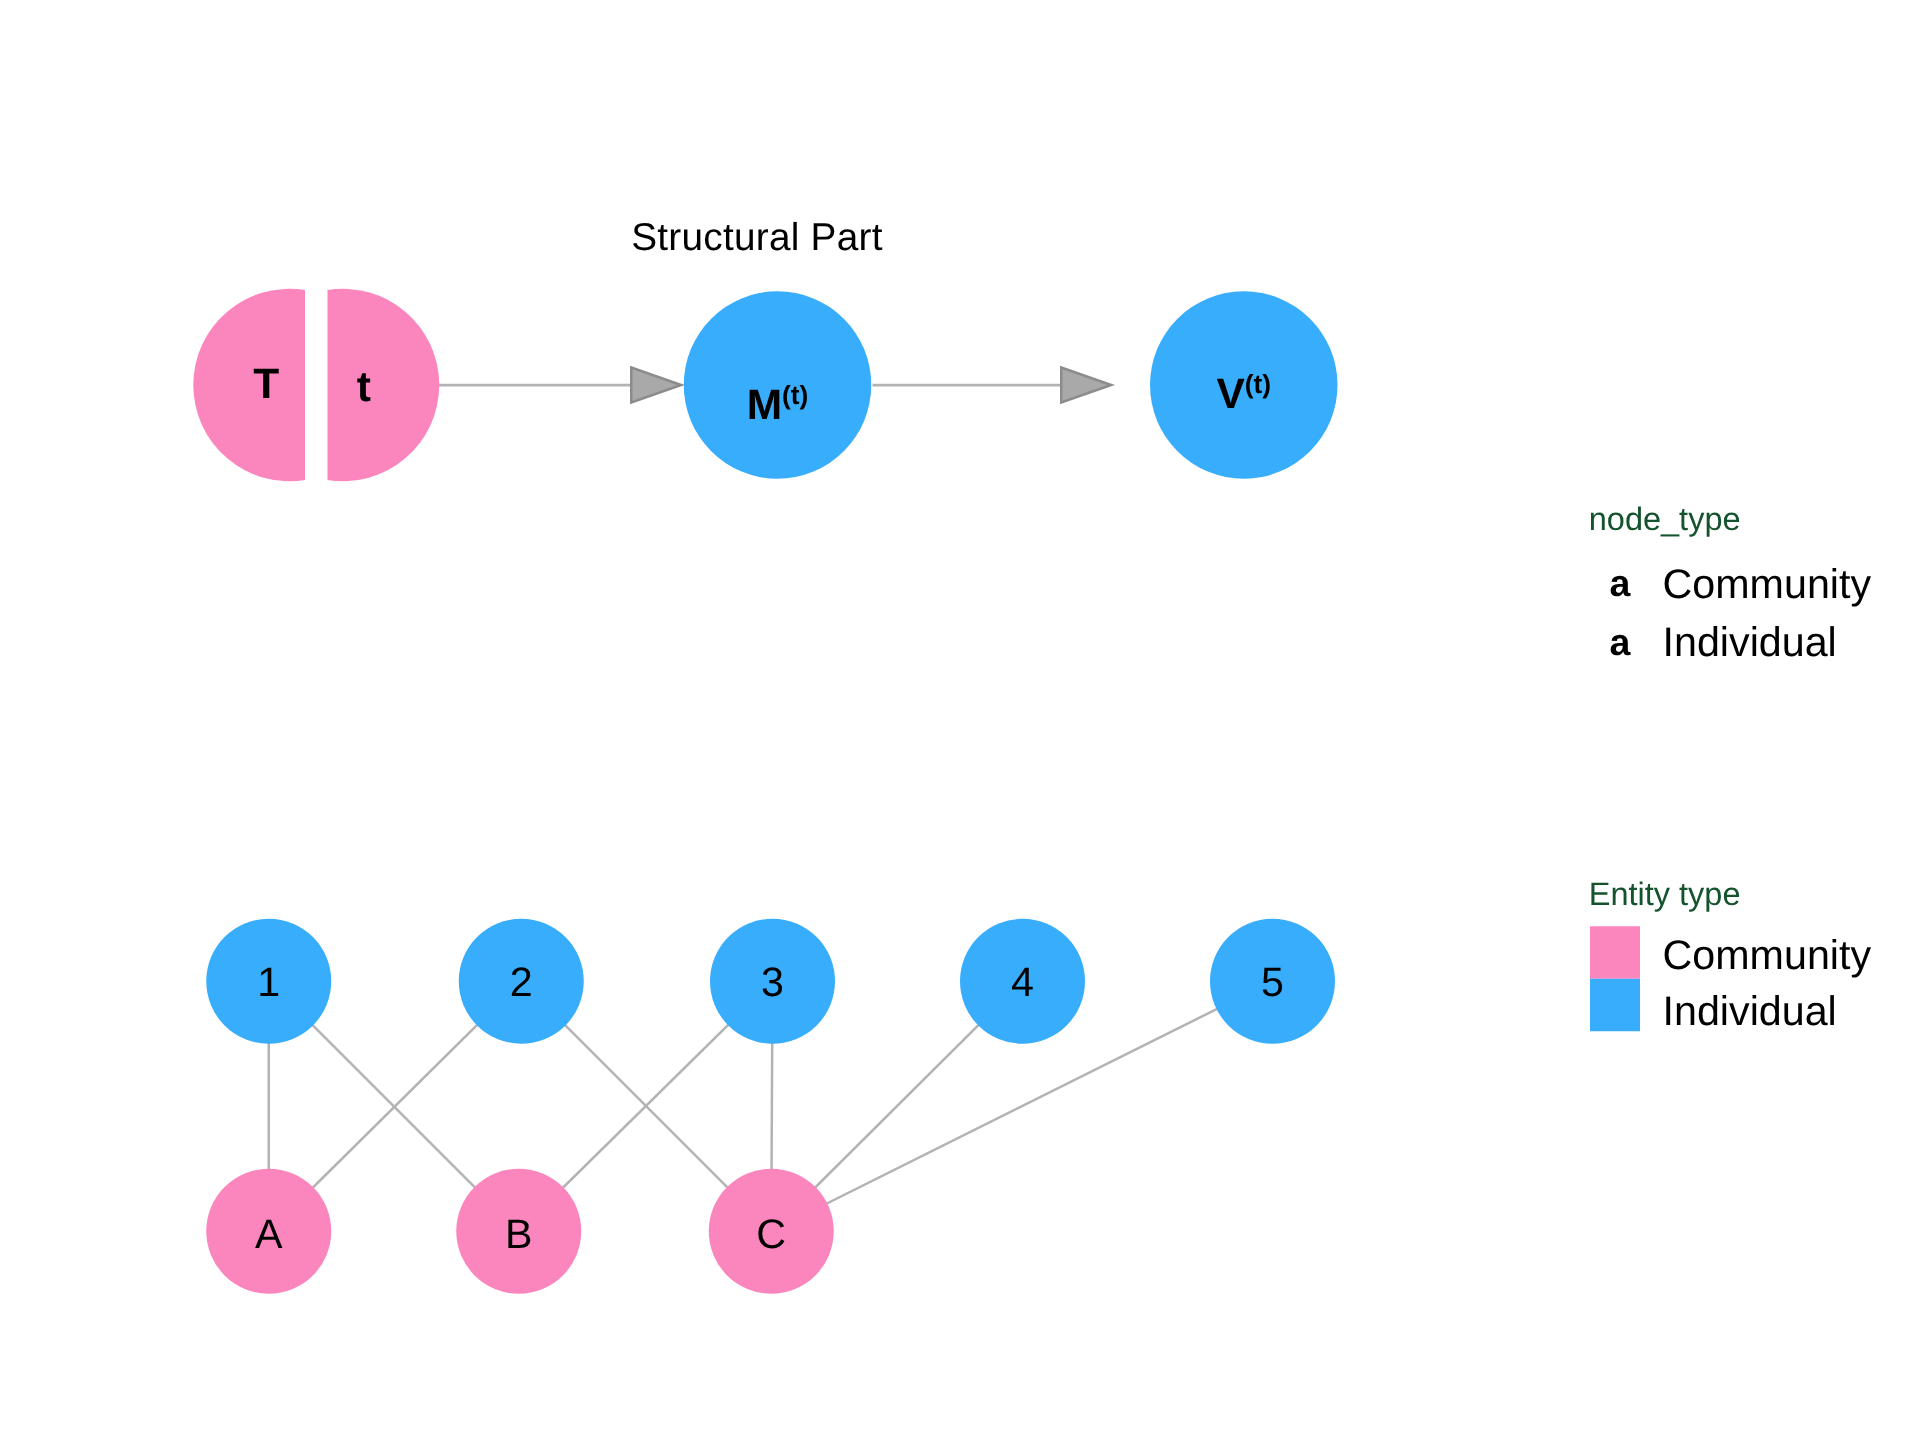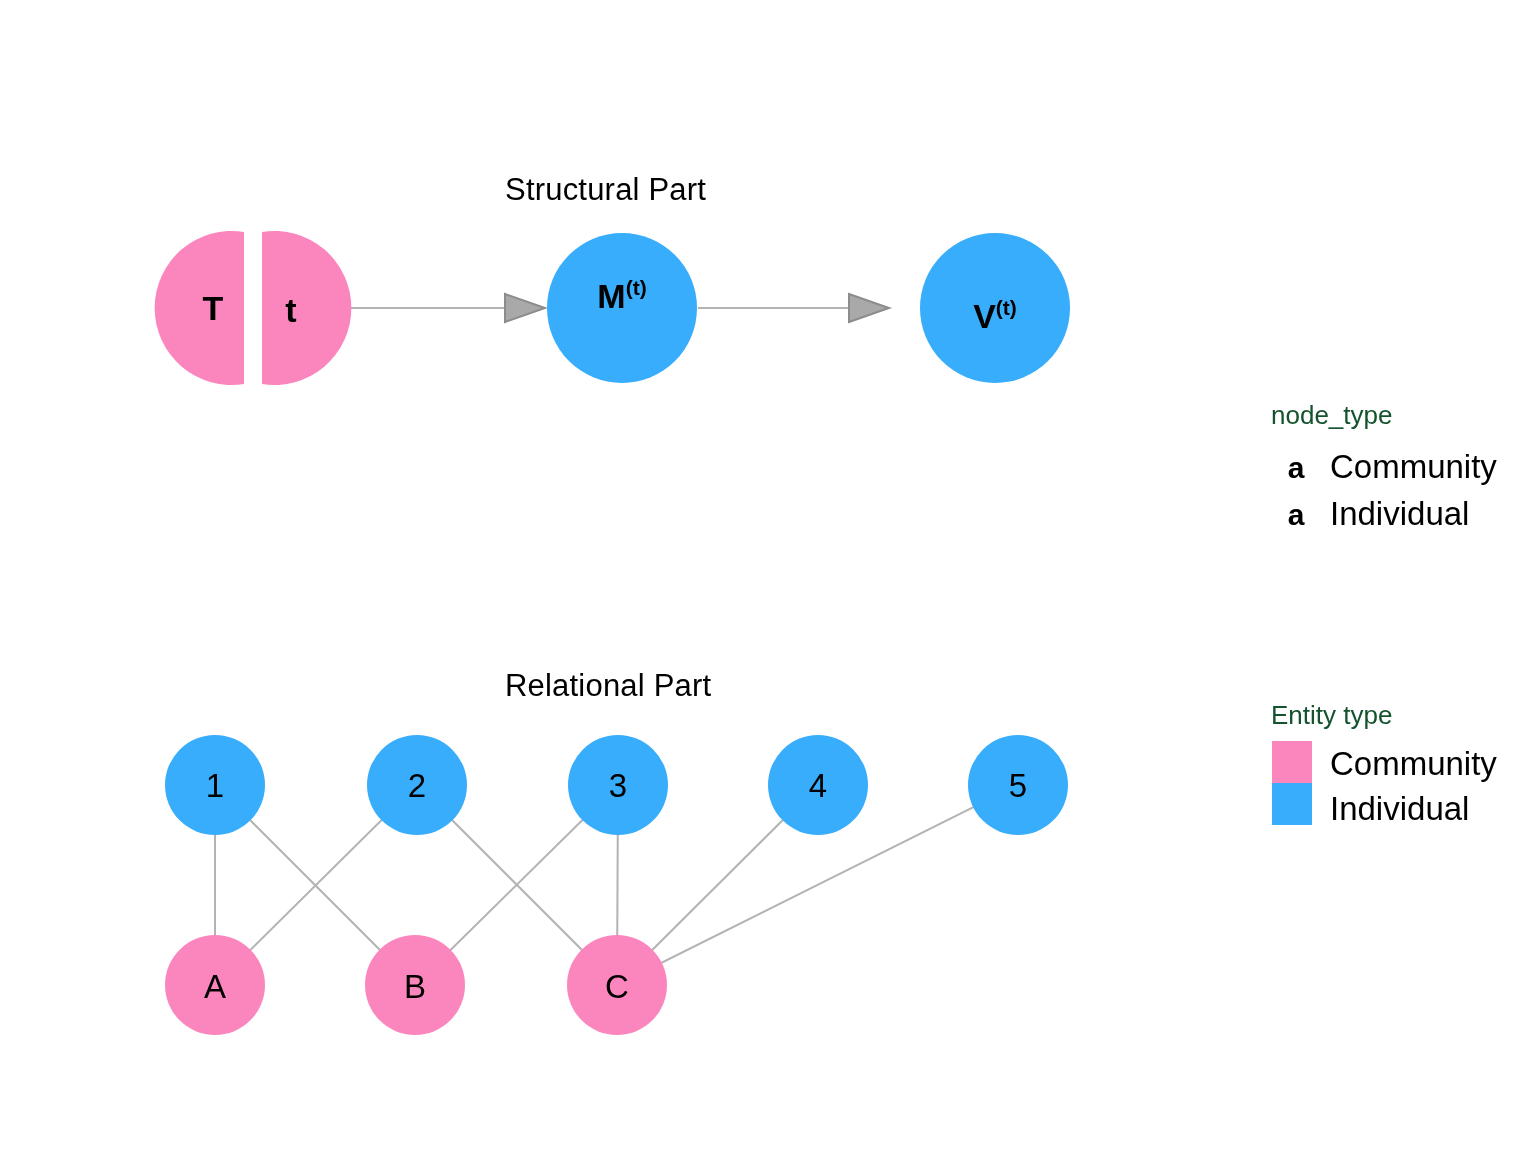--- a/index.html
+++ b/index.html
@@ -107,25 +107,24 @@
       <path d="M 262,232 A 77,77 0 1 1 262,384 Z" fill="#FB86BD"></path>
     </g>
 
     <circle cx="622" cy="308" r="75" fill="#38ADFB"></circle>
     <circle cx="995" cy="308" r="75" fill="#38ADFB"></circle>
   </svg>
 
   <div class="node-label struct" style="left:213px; top:308px;">T</div>
   <div class="node-label struct" style="left:291px; top:310px;">t</div>
 
-  <div class="node-label struct" style="left:622px; top:296px;"><span>M</span><sup>(t)</sup></div>
+  <div class="node-label struct" style="left:622px; top:325px;"><span>M</span><sup>(t)</sup></div>
 
   <div class="node-label struct" style="left:995px; top:316px;"><span>V</span><sup>(t)</sup></div>
 
-  <div class="panel-title" style="left:505px; top:668px;">Relational Part</div>
 
   <svg class="layer">
 
     <g stroke="#B3B3B3" stroke-width="2" fill="none">
       <line x1="215" y1="785" x2="215" y2="985"></line>
       <line x1="215" y1="785" x2="415" y2="985"></line>
       <line x1="417" y1="785" x2="215" y2="985"></line>
       <line x1="417" y1="785" x2="617" y2="985"></line>
       <line x1="618" y1="785" x2="415" y2="985"></line>
       <line x1="618" y1="785" x2="617" y2="985"></line>

